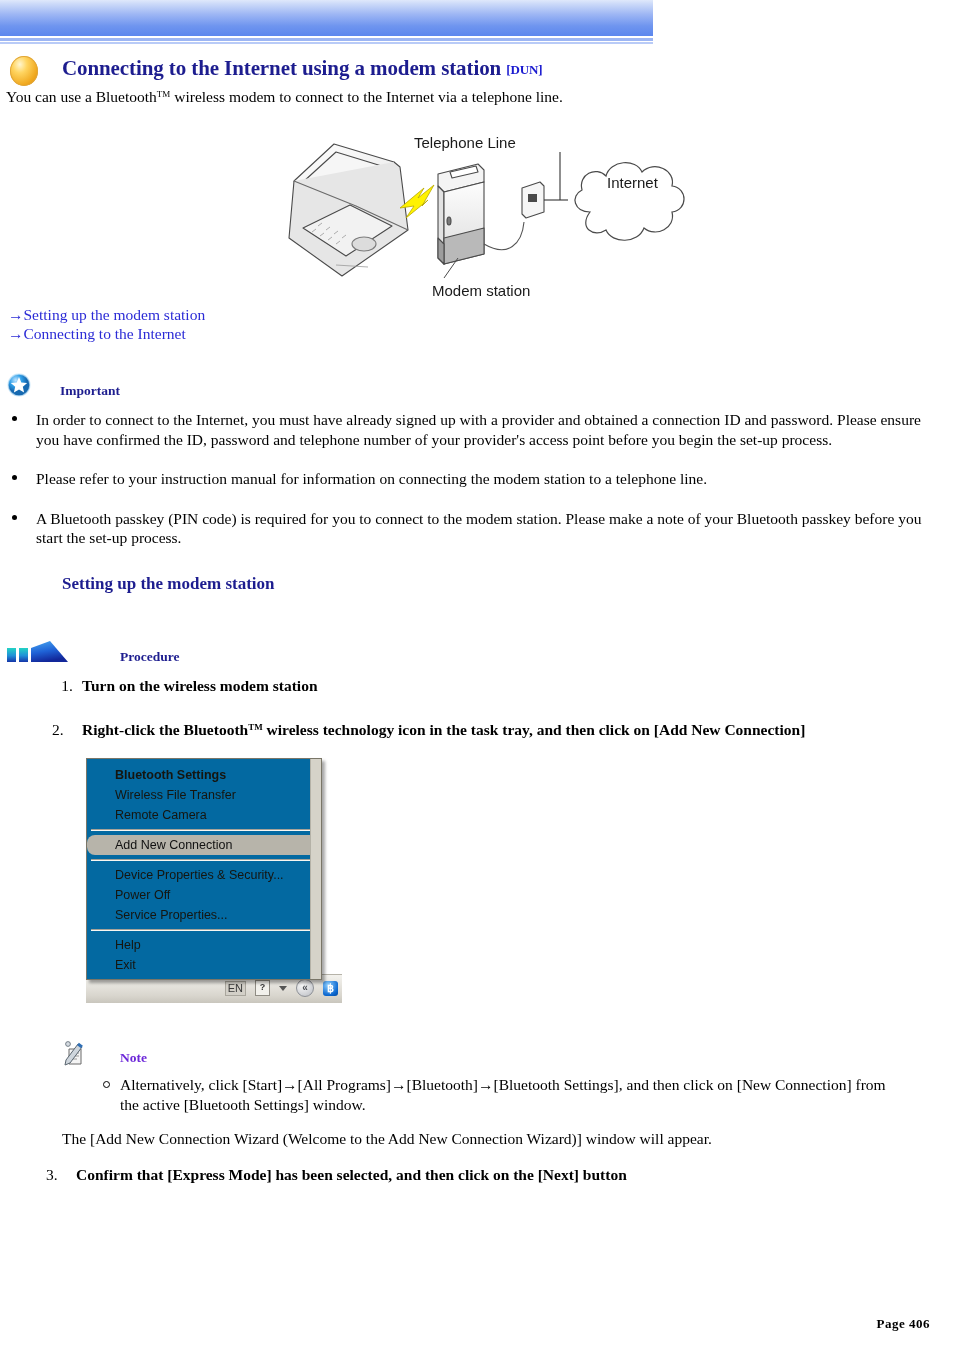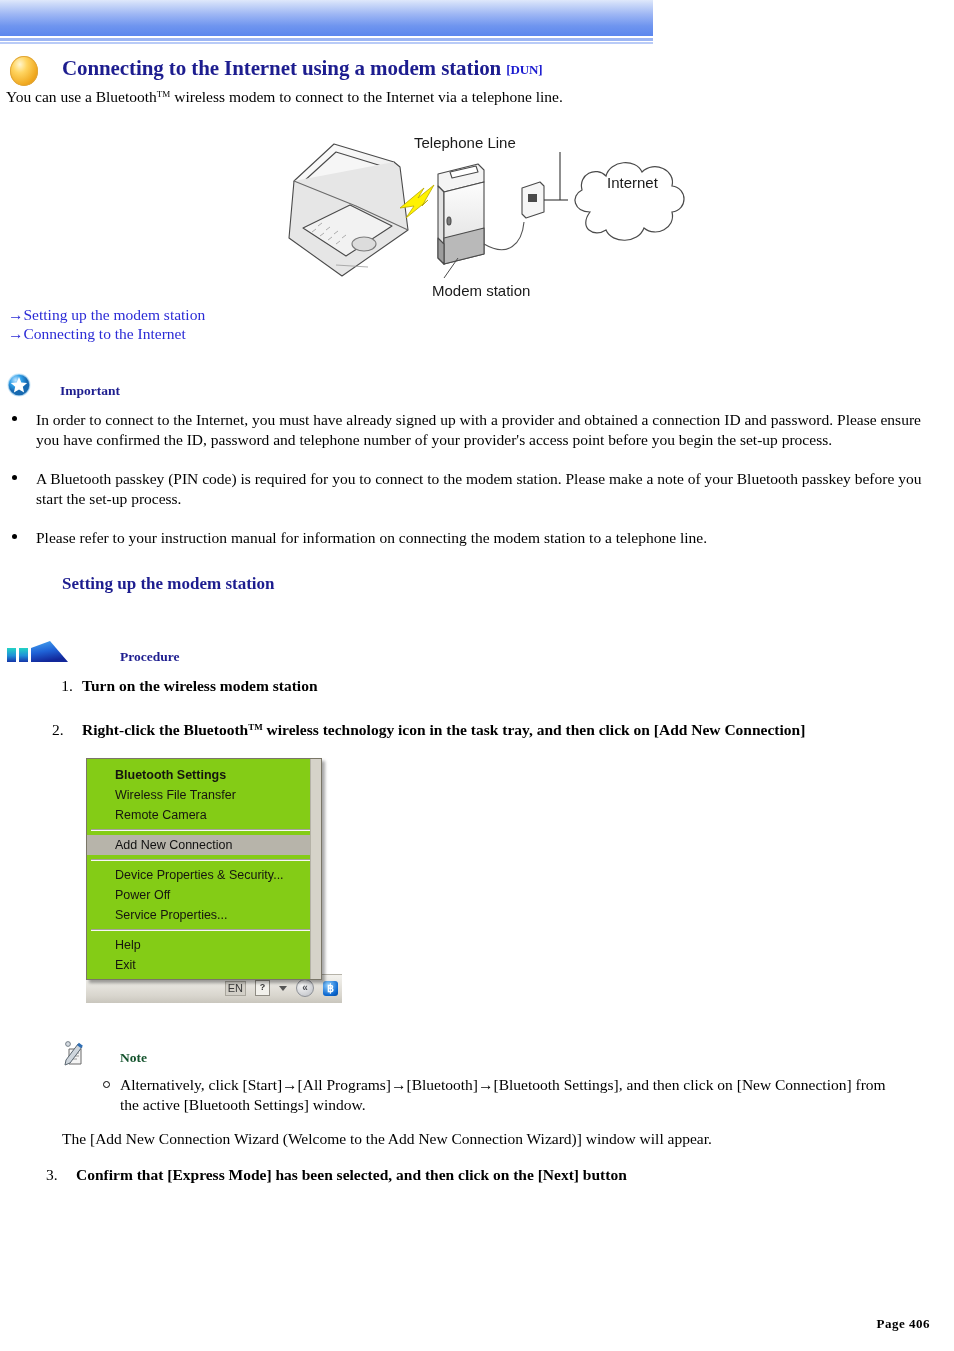--- a/index.html
+++ b/index.html
@@ -269,21 +269,21 @@
     line-height: 15px;
     font-weight: bold;
   }
 
   .menu-panel {
     position: absolute;
     left: 0;
     top: 0;
     width: 236px;
     height: 222px;
-    background: #84cc16;
+    background: #0369a1;
     border: 1px solid #7a7668;
     box-shadow: 3px 3px 3px rgba(0,0,0,0.35);
     box-sizing: border-box;
     font-family: "Liberation Sans", sans-serif;
   }
   .menu-panel .scrollcol {
     position: absolute;
     right: 0; top: 0; bottom: 0;
     width: 10px;
     background: #d6d3c9;
@@ -294,20 +294,21 @@
     font-size: 12.5px;
     color: #15150f;
     padding: 2.5px 6px 2.5px 28px;
     line-height: 15px;
     white-space: nowrap;
   }
   .menu-item.bold { font-weight: bold; }
   .menu-item.selected {
     background: #b7b4aa;
     color: #111;
+    border-radius: 8px;
   }
   .menu-sep {
     height: 1px;
     background: #a5a298;
     margin: 4px 6px 4px 4px;
     border-bottom: 1px solid #f7f6f2;
   }
 
   
   .note-head {
@@ -317,21 +318,21 @@
     width: 400px;
     height: 30px;
   }
   .note-icon { position: absolute; left: 60px; top: 0; width: 30px; height: 30px; }
   .note-label {
     position: absolute;
     left: 120px;
     top: 12px;
     font-size: 13.5px;
     font-weight: bold;
-    color: #14532d;
+    color: #6d28d9;
   }
   .note-bullet {
     position: absolute;
     left: 0;
     top: 1075px;
     width: 900px;
     padding-left: 120px;
     font-size: 15.5px;
     line-height: 20px;
     box-sizing: border-box;
@@ -464,22 +465,22 @@
       <circle cx="13" cy="13" r="11" fill="url(#starG)"></circle>
       <circle cx="13" cy="13" r="11" fill="none" stroke="#cfe9fb" stroke-width="1.4" opacity="0.7"></circle>
       <polygon points="13,5 15.3,10.4 21.2,10.9 16.8,14.8 18.1,20.5 13,17.4 7.9,20.5 9.2,14.8 4.8,10.9 10.7,10.4" fill="#ffffff"></polygon>
     </svg>
   </div>
   <div class="important-label">Important</div>
 </div>
 
 <div class="bullets">
   <div class="bullet"><span class="dot"></span><span>In order to connect to the Internet, you must have already signed up with a provider and obtained a connection ID and password. Please ensure you have confirmed the ID, password and telephone number of your provider's access point before you begin the set-up process.</span></div>
+  <div class="bullet"><span class="dot"></span><span>Please refer to your instruction manual for information on connecting the modem station to a telephone line.</span></div>
   <div class="bullet"><span class="dot"></span><span>A Bluetooth passkey (PIN code) is required for you to connect to the modem station. Please make a note of your Bluetooth passkey before you start the set-up process.</span></div>
-  <div class="bullet"><span class="dot"></span><span>Please refer to your instruction manual for information on connecting the modem station to a telephone line.</span></div>
 </div>
 
 <div class="section-heading">Setting up the modem station</div>
 
 <div class="proc-head">
   <div class="proc-icon">
     <svg width="70" height="26" viewBox="0 0 70 26">
       <defs>
         <linearGradient id="barG" x1="0" y1="0" x2="0" y2="1">
           <stop offset="0%" stop-color="#23d3c4"></stop>

